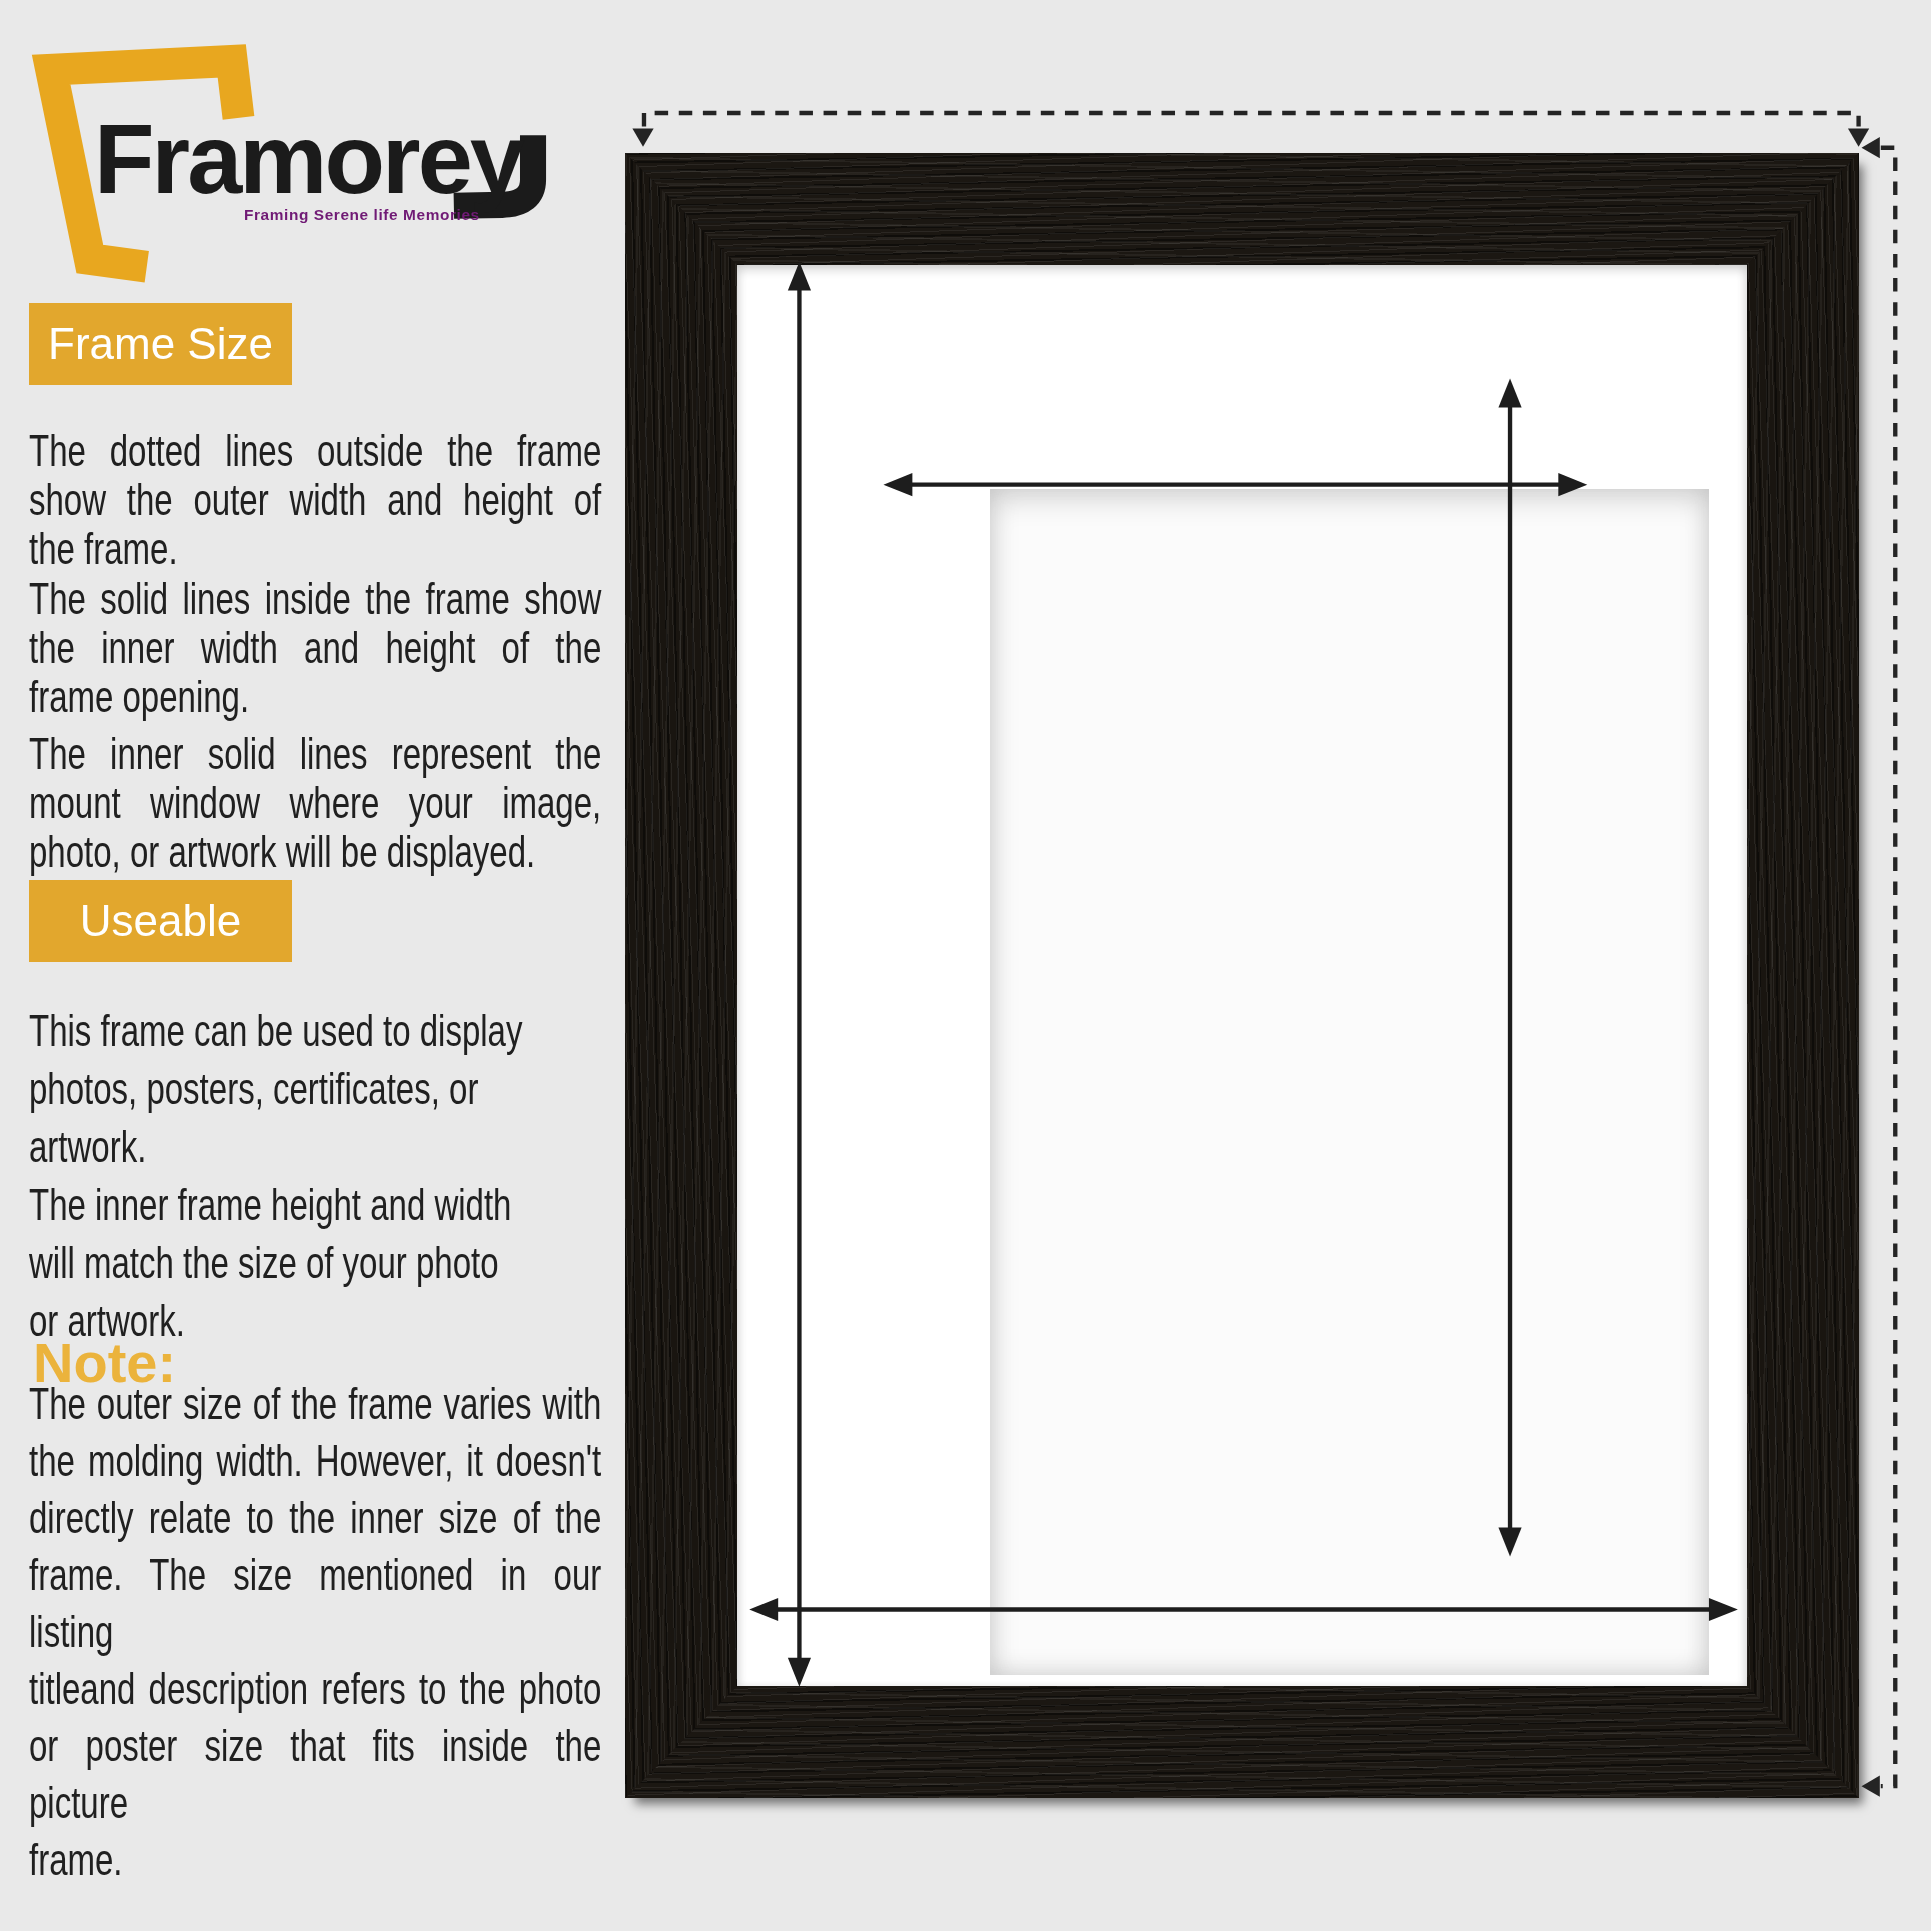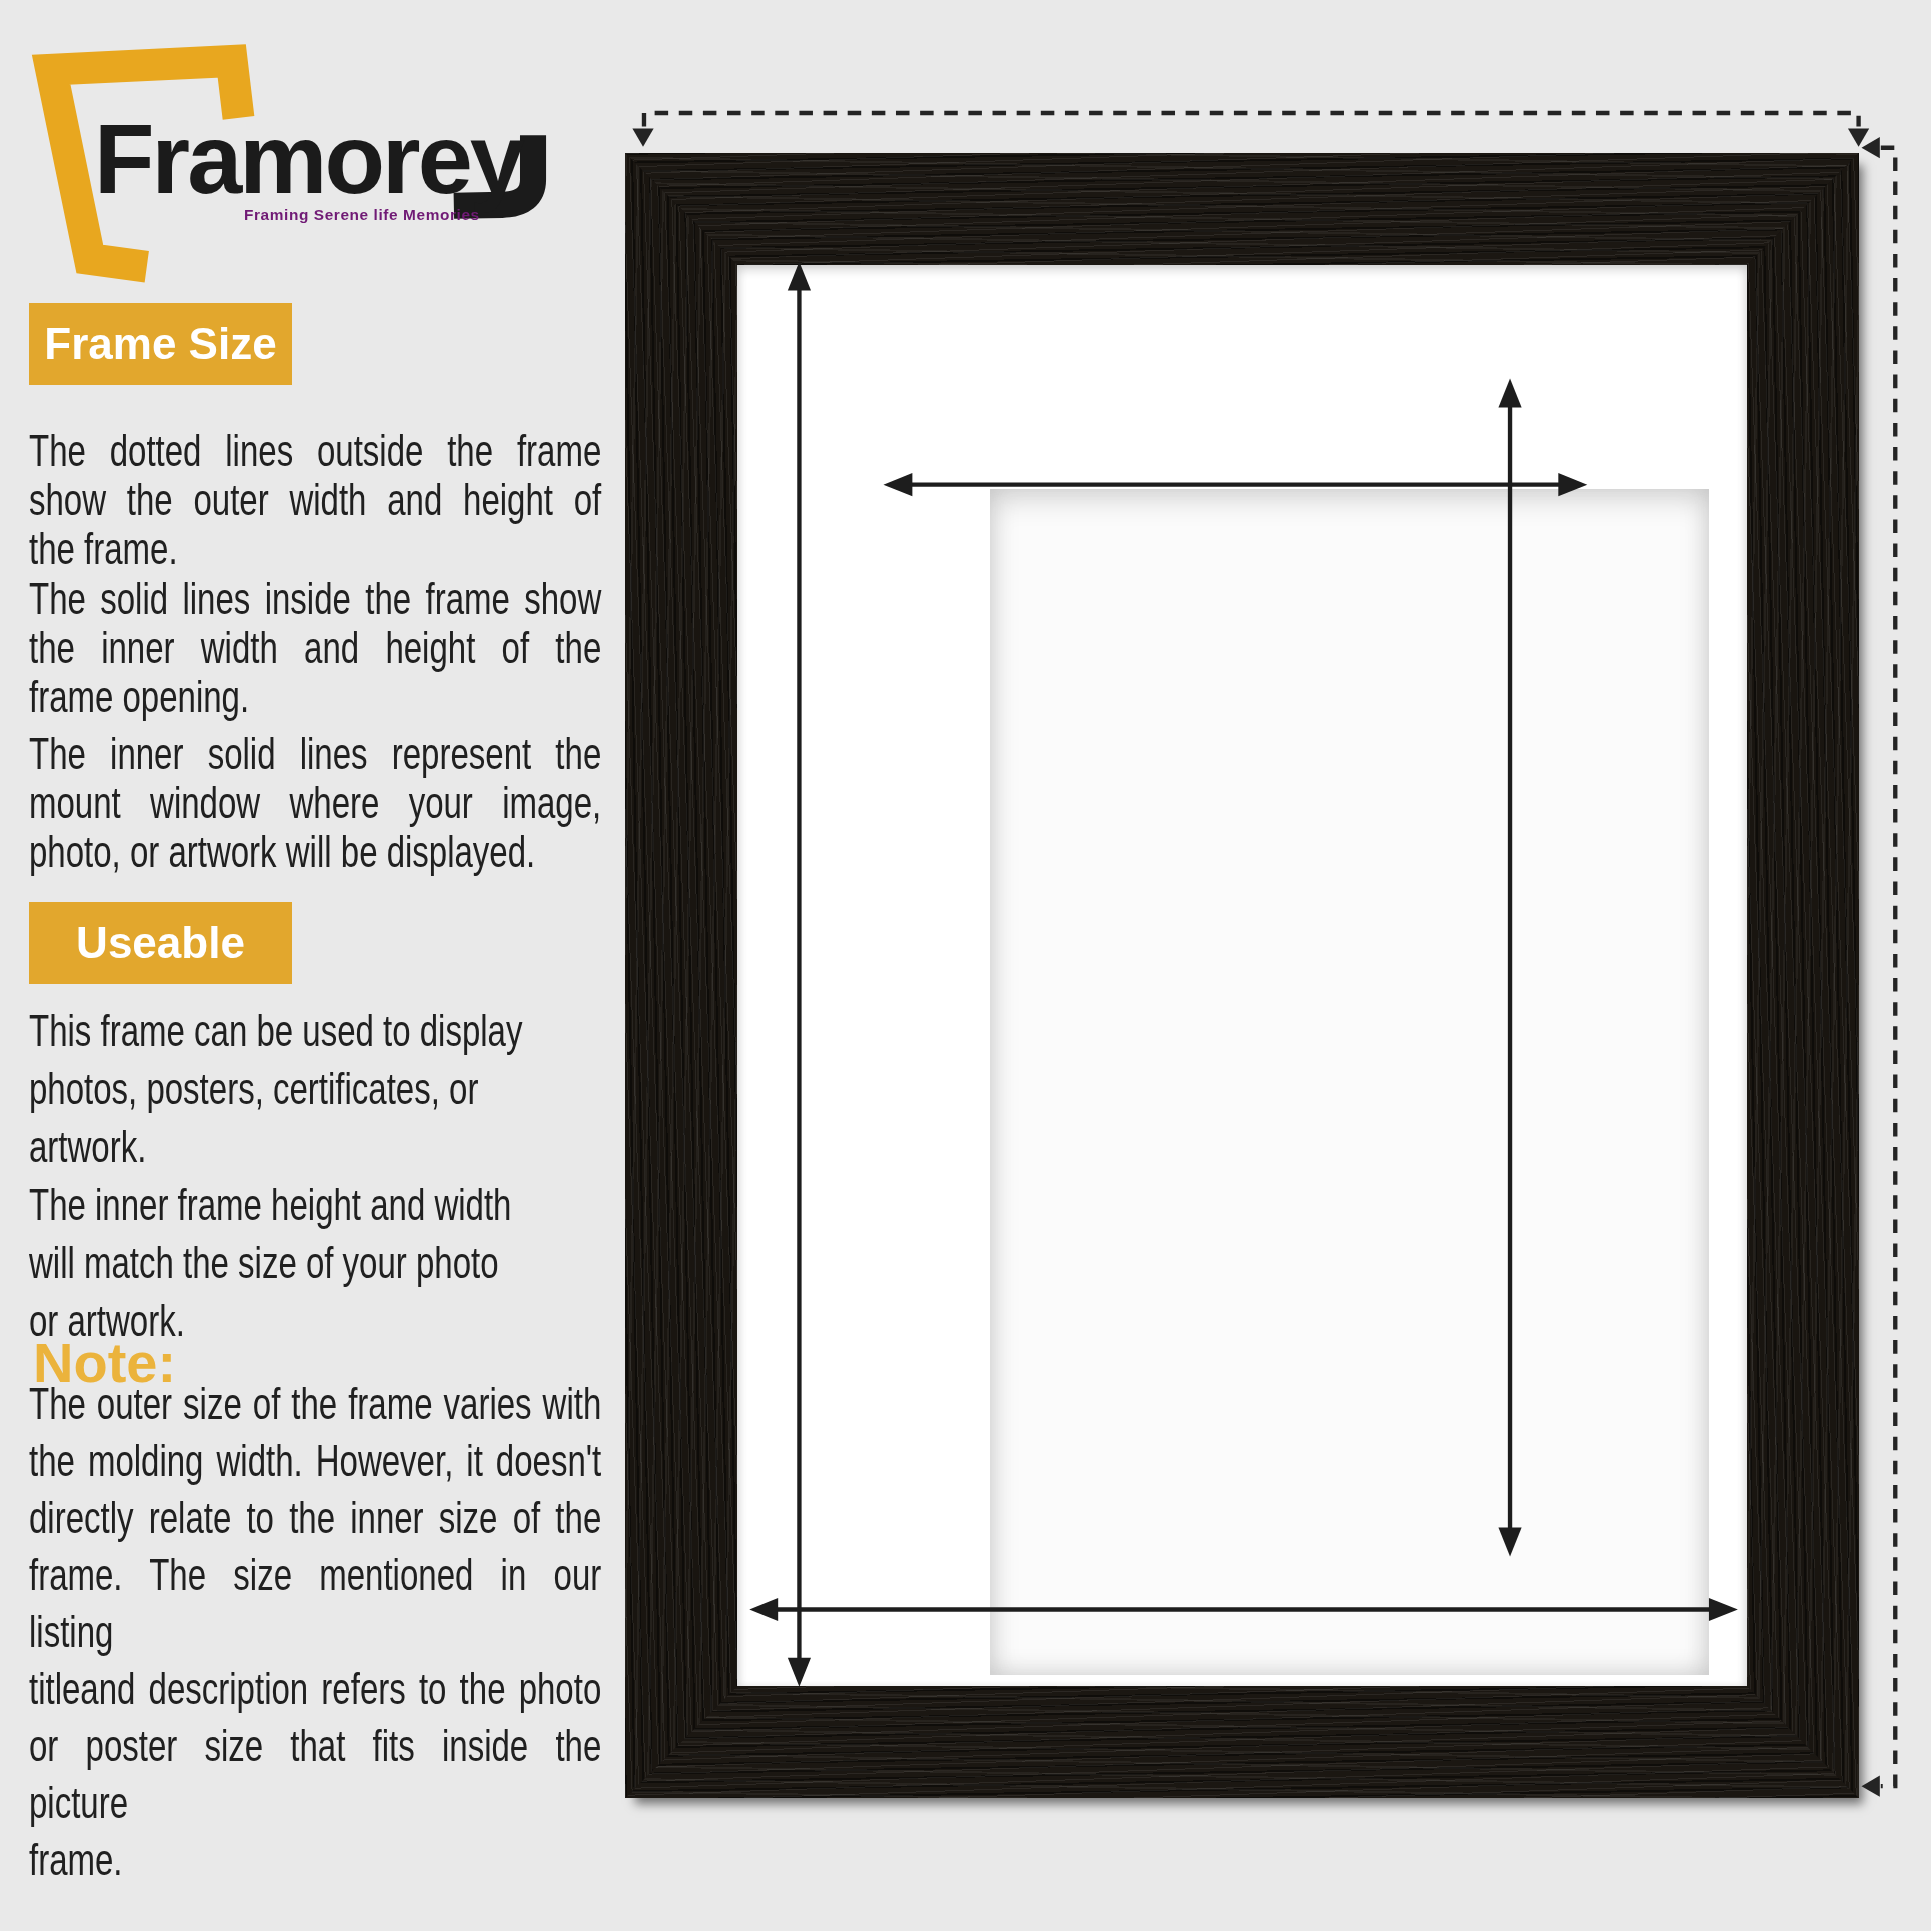--- a/index.html
+++ b/index.html
@@ -24,26 +24,26 @@
     position:absolute; left:244px; top:206px;
     font-size:15.4px; color:#701a75; letter-spacing:0.6px;
     white-space:nowrap;
     font-weight:bold;
   }
 
   
   .badge {
     position:absolute; left:29px; width:263px; height:82px;
     background:#e2a72d; color:#ffffff;
-    font-size:44px; font-weight:bold;
+    font-size:44px; font-weight:normal;
     display:flex; align-items:center; justify-content:center;
     letter-spacing:0px;
   }
   .badge-frame-size { top:303px; }
-  .badge-useable   { top:902px; }
+  .badge-useable   { top:880px; }
   .note-heading {
     position:absolute; left:33px; top:1330px;
     font-size:56px; font-weight:bold; color:#ebb33c;
   }
 
   
   .para {
     position:absolute; left:29px; width:763px;
     transform:scaleX(0.75); transform-origin:left top;
     font-size:44px; color:#202020;

